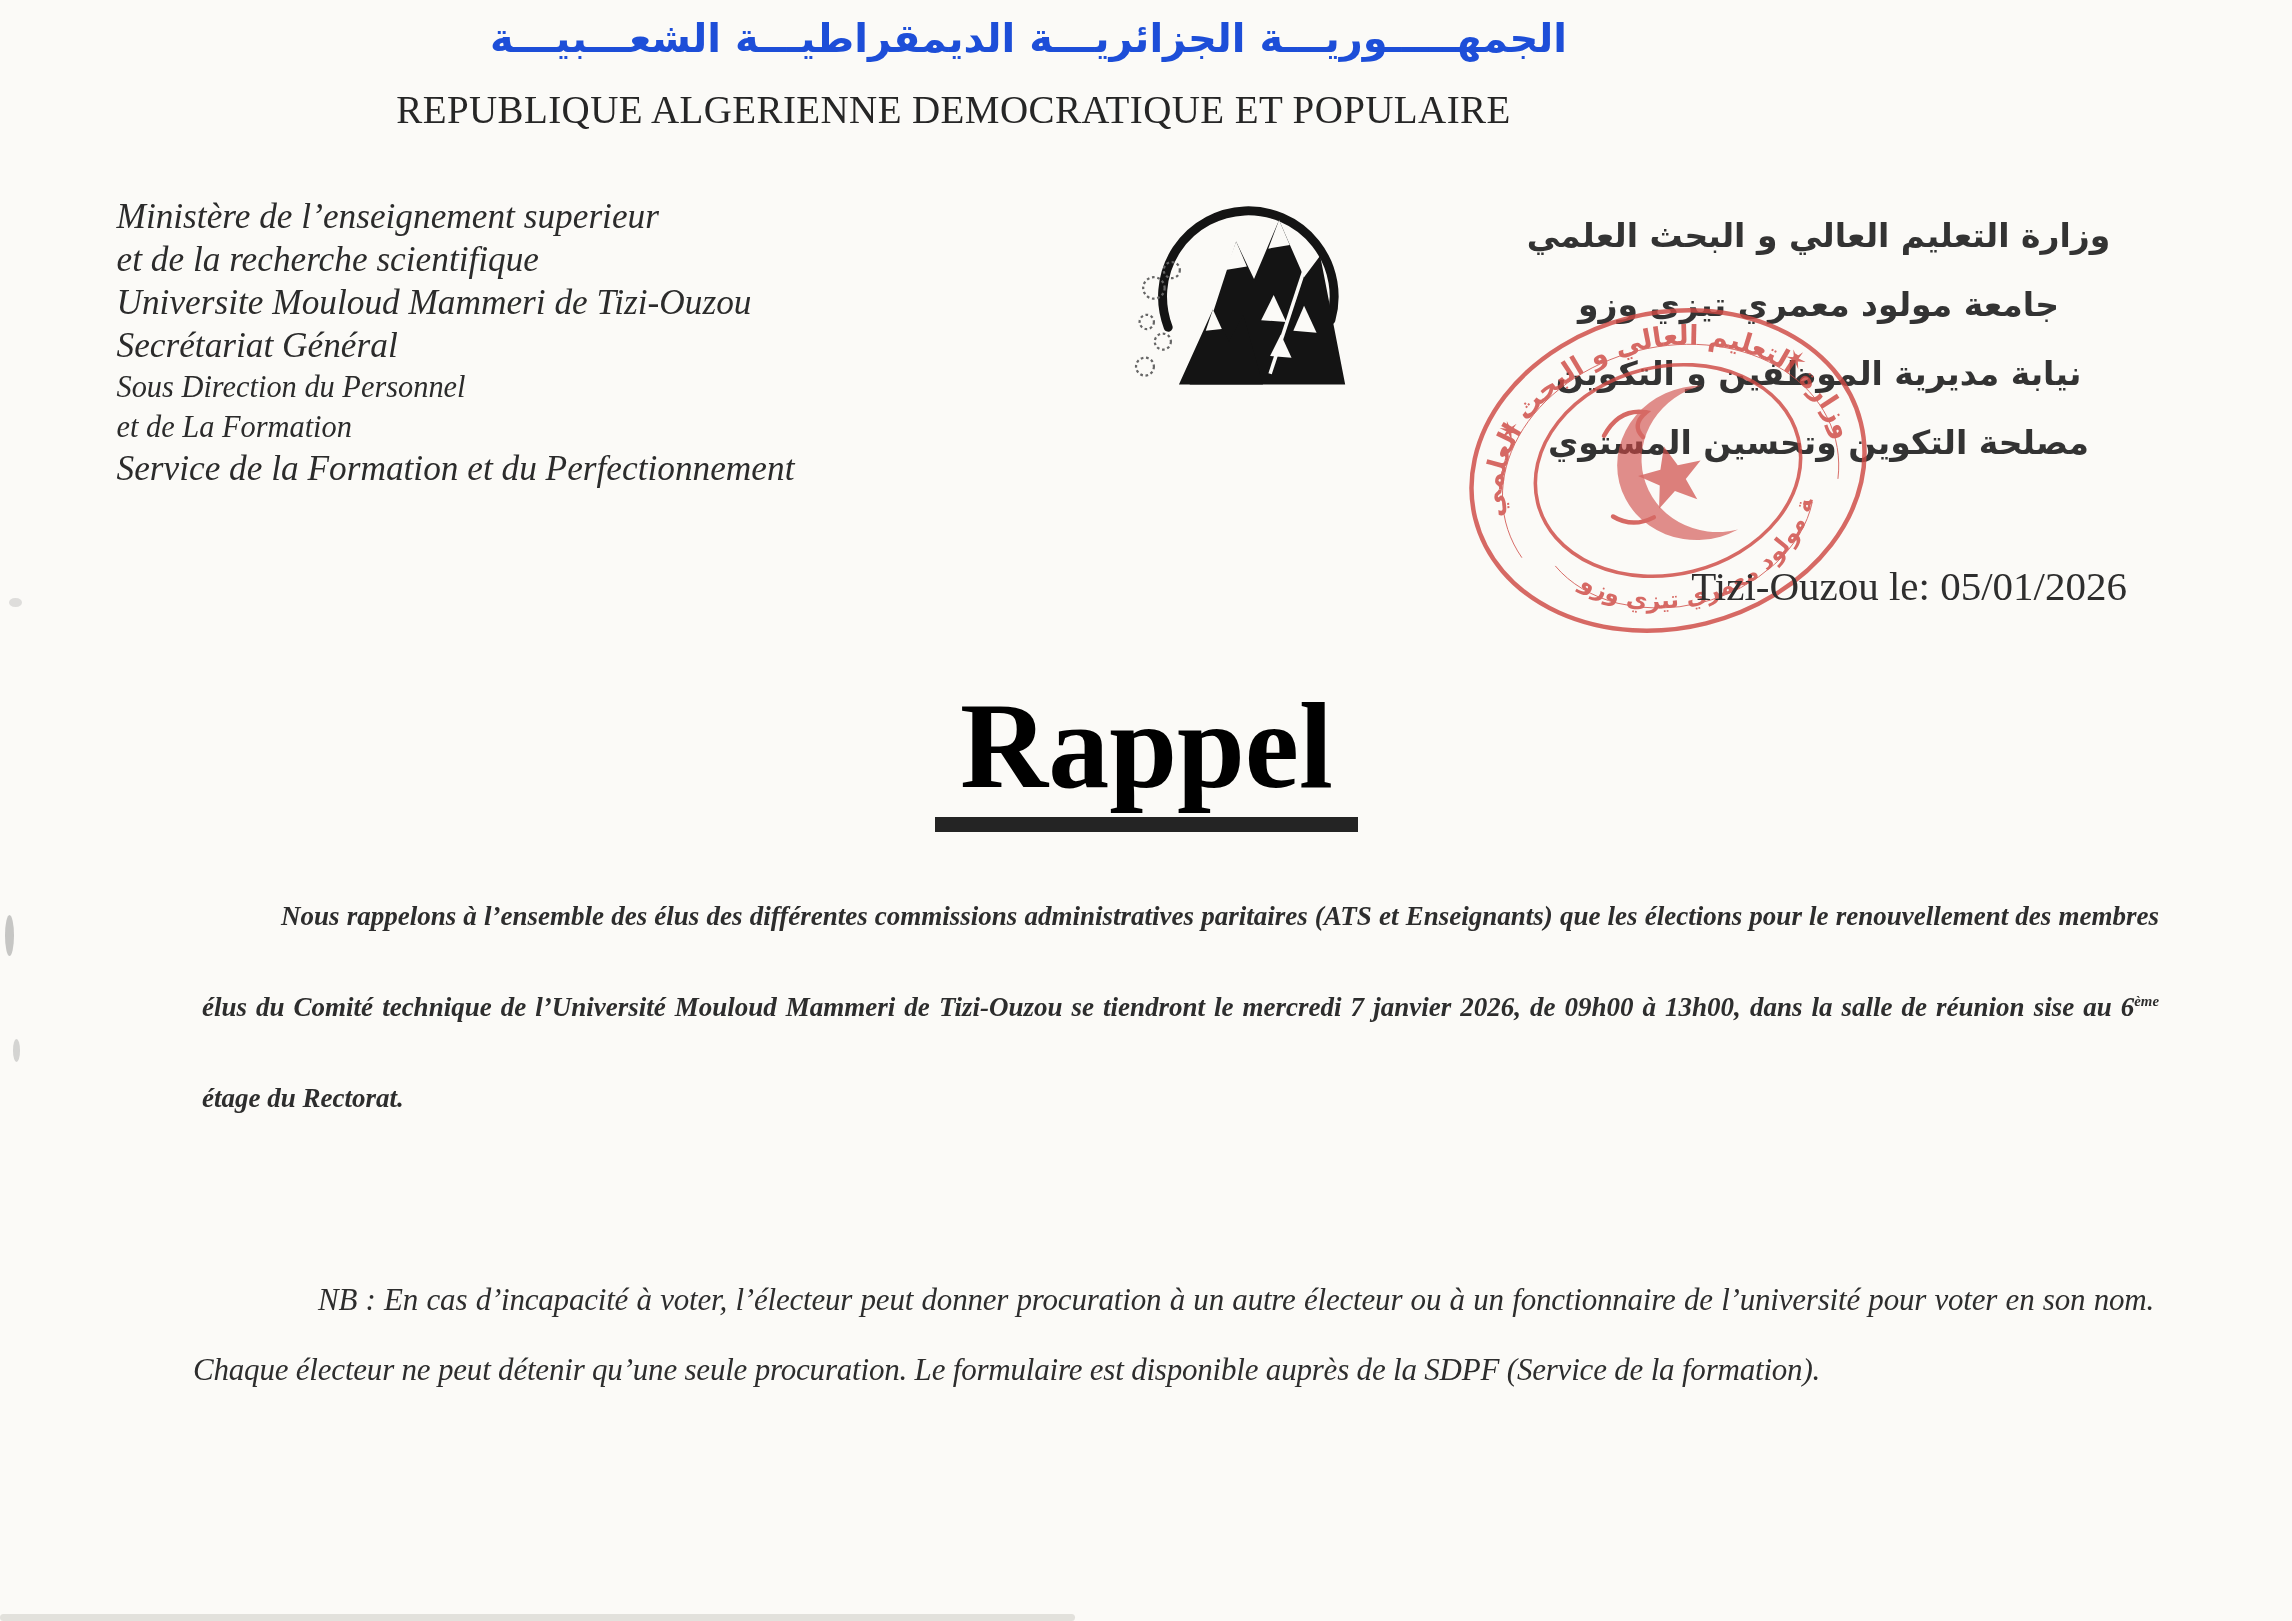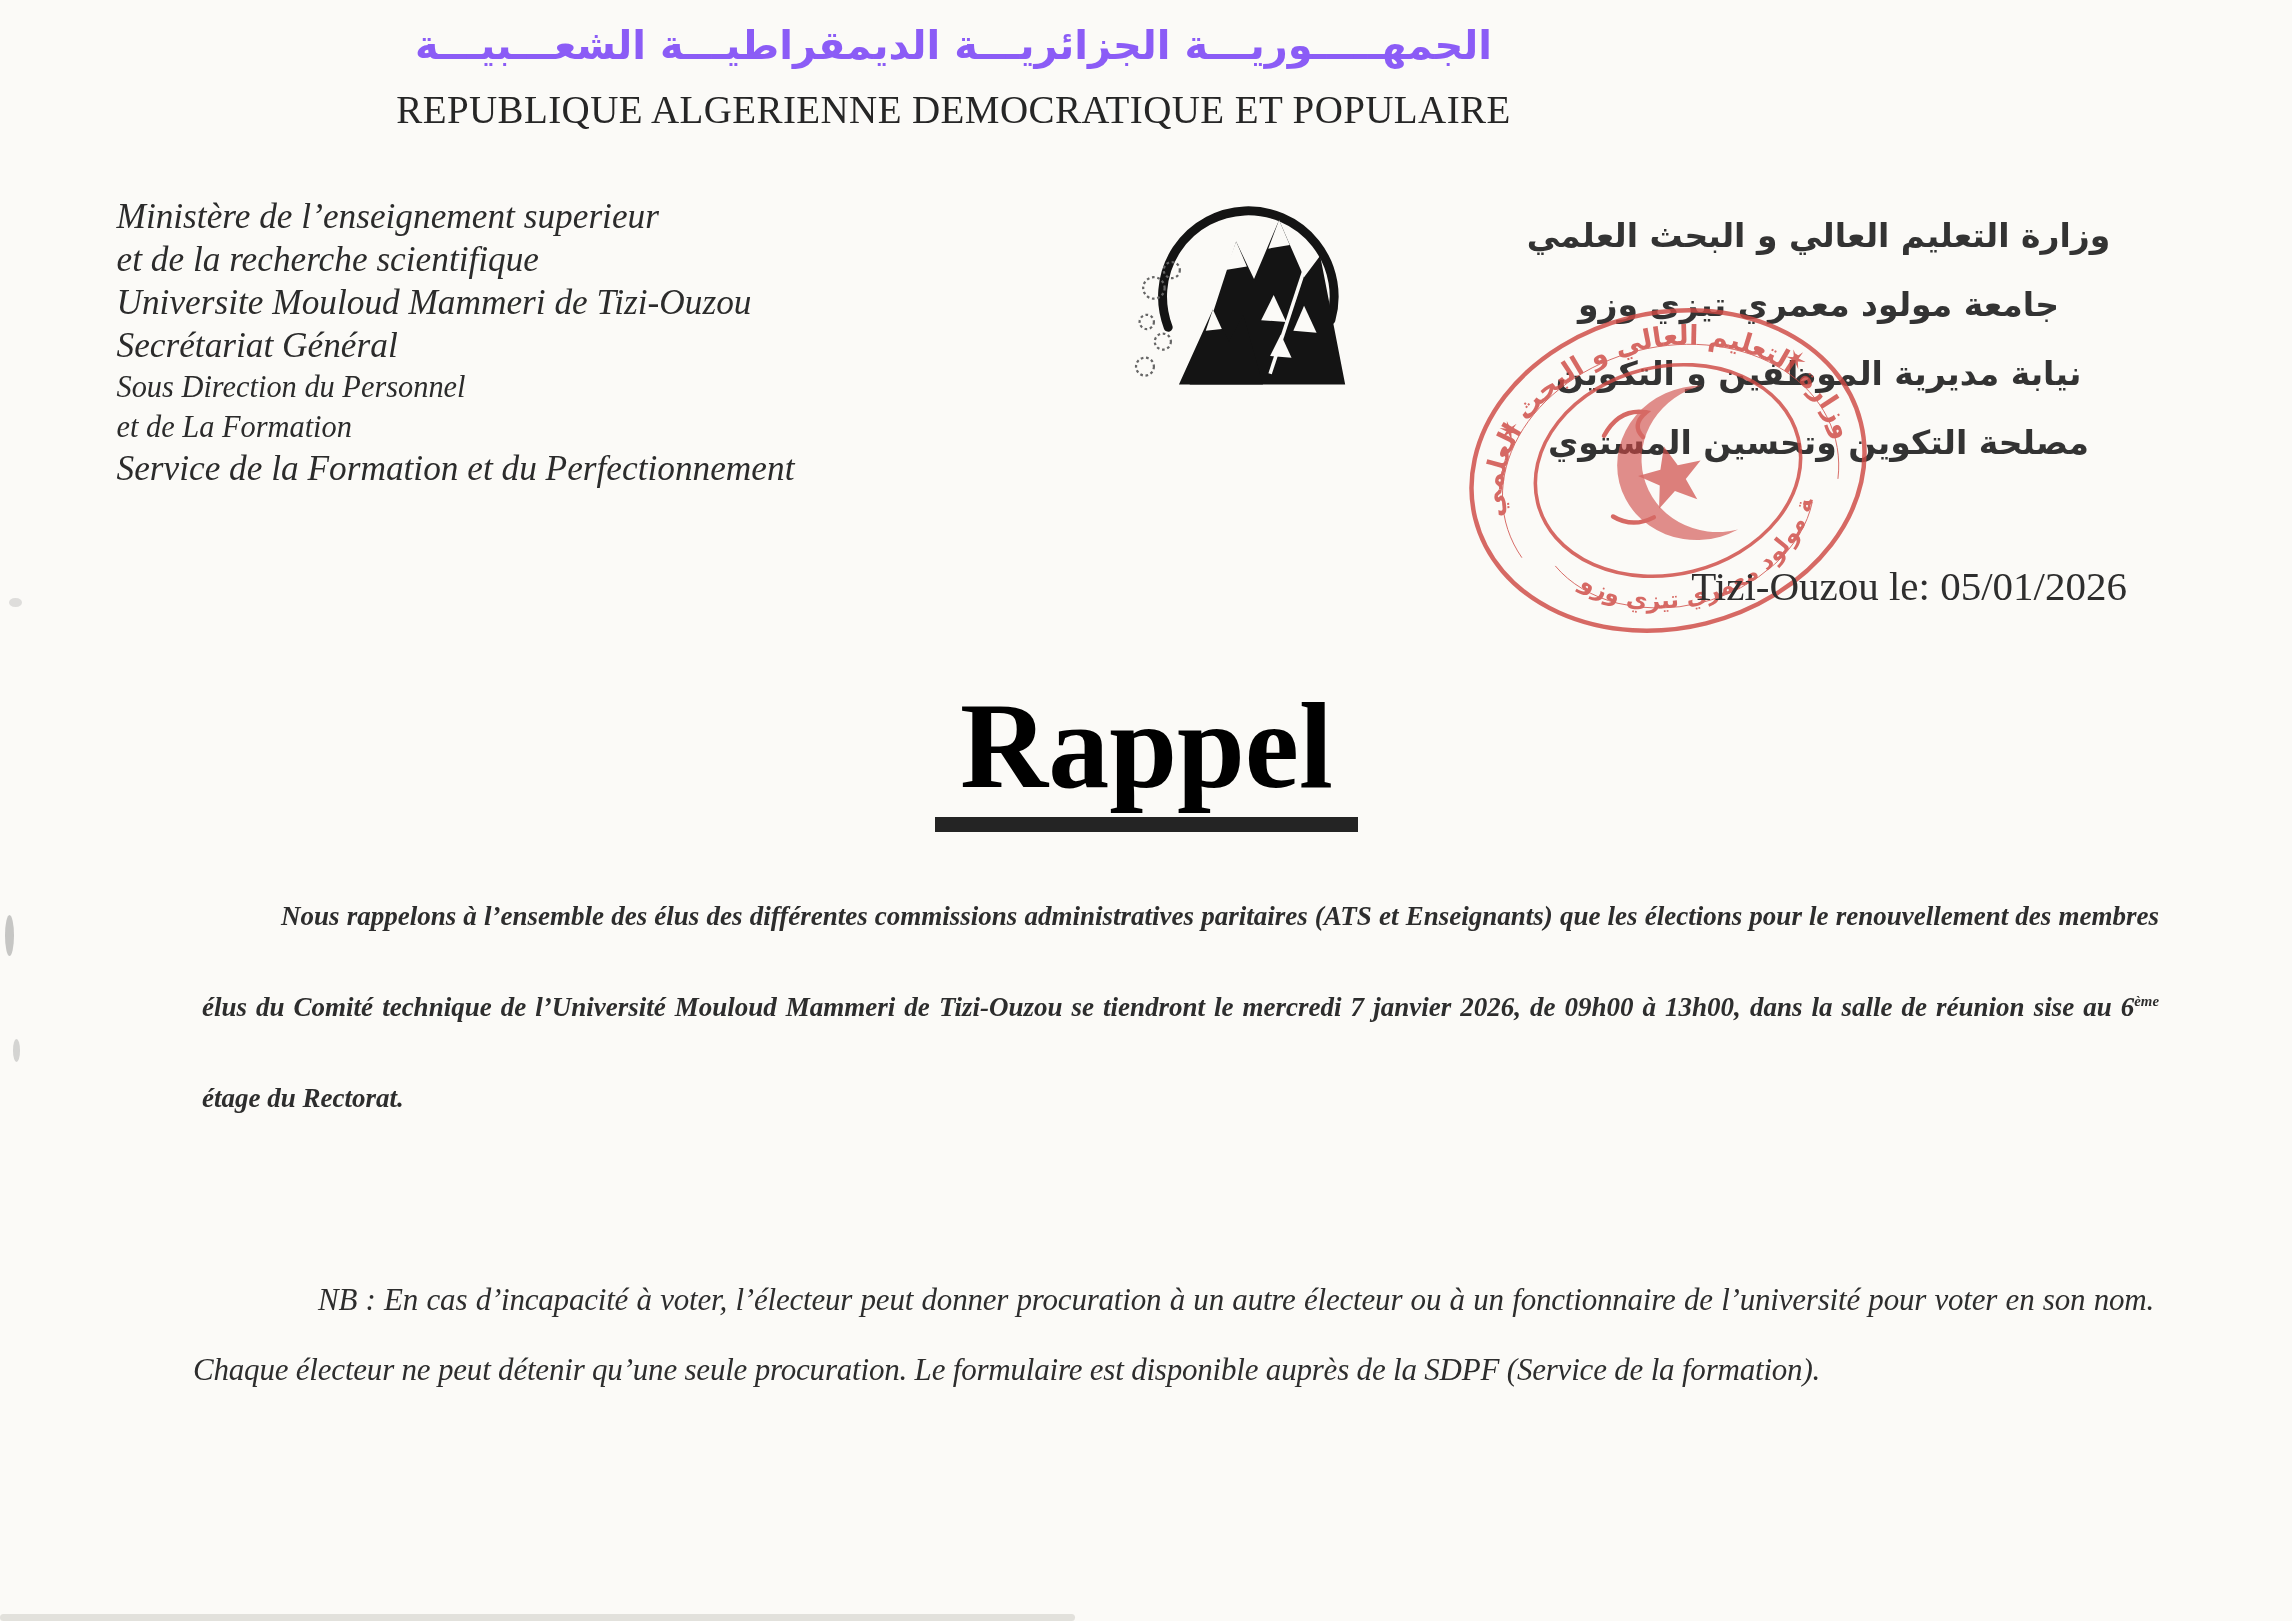--- a/index.html
+++ b/index.html
@@ -6,24 +6,24 @@
   .page{
     position:relative;
     width:2293px;height:1621px;
     background:#fbfaf7;
     overflow:hidden;
     font-family:"Liberation Serif", serif;
     color:#1f1f1f;
   }
   
   .republic-ar{
-    position:absolute;top:22px;left:340px;width:1227px;
-    text-align:center;
+    position:absolute;top:15px;left:340px;width:1227px;
+    text-align:right;
     font-family:"DejaVu Sans", sans-serif;
-    font-weight:bold;font-size:40px;color:#8b5cf6;
+    font-weight:bold;font-size:40px;color:#1d4ed8;
     direction:rtl;
   }
   .republic-fr{
     position:absolute;top:86px;left:340px;width:1227px;
     text-align:center;
     font-family:"Liberation Serif", serif;
     font-size:39px;letter-spacing:0.4px;color:#262626;
     transform:scaleY(1.05);
   }
   

